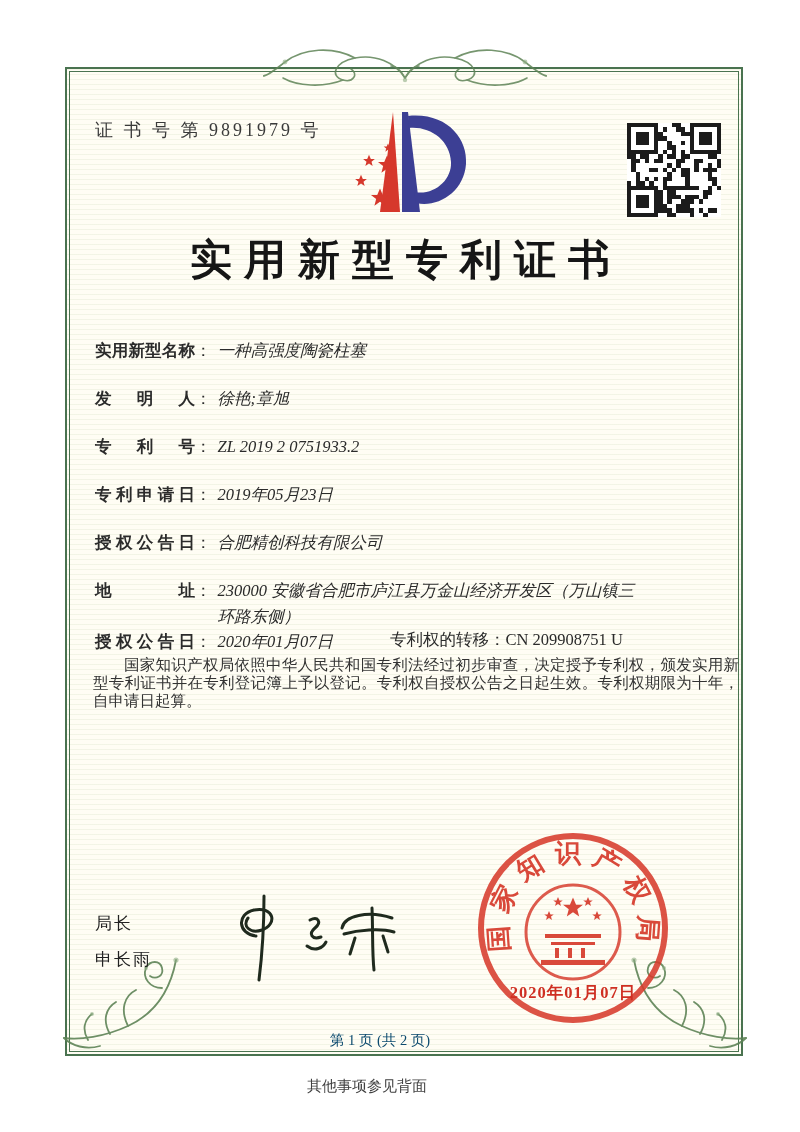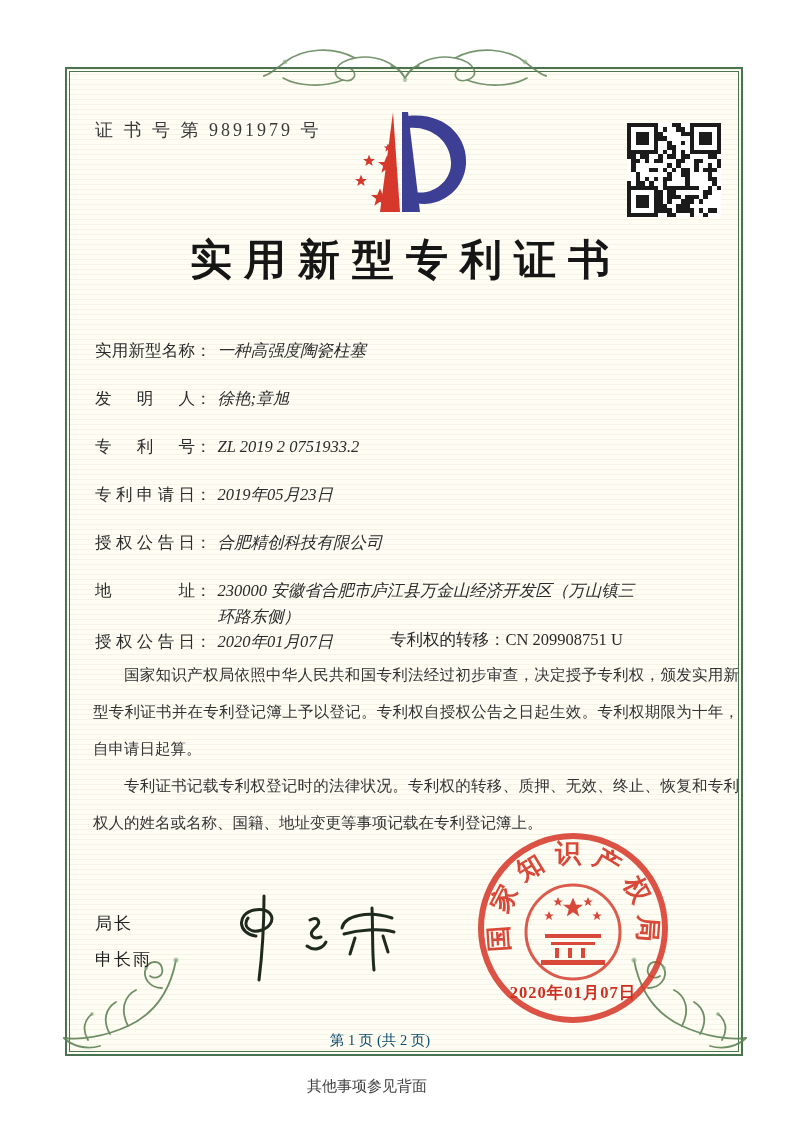--- a/index.html
+++ b/index.html
@@ -21,29 +21,29 @@
   }
   .frame-inner{position:absolute;inset:2px;border:1px solid #4a7350;}
   .cert-no{position:absolute;left:95px;top:118px;font-size:18px;letter-spacing:3px;color:#3a3a3a;}
   .logo{position:absolute;left:336px;top:108px;width:138px;height:110px;}
   .qr{position:absolute;left:627px;top:123px;width:94px;height:94px;}
   .title{
     position:absolute;left:0;right:0;top:232px;text-align:center;
     font-size:42px;font-weight:700;letter-spacing:12px;text-indent:12px;color:#161616;
   }
   .field{position:absolute;left:95px;font-size:16.5px;color:#2b2b2b;line-height:26px;white-space:nowrap;}
-  .flabel{display:inline-block;width:100px;text-align:justify;text-align-last:justify;vertical-align:top;}
+  .flabel{display:inline-block;width:100px;text-align:justify;text-align-last:justify;vertical-align:top;font-weight:bold;}
   .fcolon{vertical-align:top;}
   .fvalue{display:inline-block;vertical-align:top;margin-left:6px;white-space:normal;font-style:italic;}
   .fvalue.addr{width:425px;}
   .f1{top:338px}.f2{top:386px}.f3{top:434px}.f4{top:482px}.f5{top:530px}.f6{top:578px}
   .grant{top:629px}
   .grant2{position:absolute;left:390px;top:629px;font-size:16.5px;white-space:nowrap;}
   .body-text{position:absolute;left:93px;top:656px;width:646px;}
-  .body-text p{margin:0;font-size:15.5px;line-height:37px;text-indent:2em;text-align:justify;color:#333;}
+  .body-text p{margin:0;font-size:15.5px;line-height:18px;text-indent:2em;text-align:justify;color:#333;}
   .signer-title{position:absolute;left:95px;top:912px;font-size:17px;letter-spacing:2px;color:#222;}
   .signer-name{position:absolute;left:95px;top:948px;font-size:17px;letter-spacing:2px;color:#222;text-align:right;}
   .signature{position:absolute;left:222px;top:890px;width:190px;height:95px;}
   .seal{position:absolute;left:471px;top:826px;width:204px;height:204px;opacity:.92;}
   .seal-date{position:absolute;left:471px;top:982px;width:204px;text-align:center;
     font-size:16.5px;font-weight:700;color:#cf2f22;letter-spacing:1px;}
   .page-no{position:absolute;left:300px;top:1031px;width:160px;text-align:center;font-size:14.5px;color:#0c4a6e;}
   .back-note{position:absolute;left:282px;top:1077px;width:170px;text-align:center;font-size:15px;color:#3f3f3f;}
   .orn-top{position:absolute;left:263px;top:42px;width:284px;height:50px;}
   .orn-bl{position:absolute;left:58px;top:952px;width:125px;height:110px;}
@@ -376,21 +376,20 @@
 
 <div class="field grant">
   <span class="flabel">授权公告日</span><span class="fcolon">：</span><span class="fvalue">2020年01月07日</span>
 </div>
 <div class="grant2">
   <span>专利权的转移</span><span>：</span><span>CN 209908751 U</span>
 </div>
 
 <div class="body-text">
   <p>国家知识产权局依照中华人民共和国专利法经过初步审查，决定授予专利权，颁发实用新型专利证书并在专利登记簿上予以登记。专利权自授权公告之日起生效。专利权期限为十年，自申请日起算。</p>
-  <p>专利证书记载专利权登记时的法律状况。专利权的转移、质押、无效、终止、恢复和专利权人的姓名或名称、国籍、地址变更等事项记载在专利登记簿上。</p>
 </div>
 
 <div class="signer-title">局长</div>
 <div class="signer-name">申长雨</div>
 
 <svg class="signature" viewBox="0 0 190 95">
   <g stroke="#1f2a1e" fill="none" stroke-width="3" stroke-linecap="round" stroke-linejoin="round">
     <path d="M34,46 C16,44 14,24 32,20 C52,16 56,34 40,40 C28,44 20,36 26,28"></path>
     <path d="M42,6 C42,28 40,66 37,90"></path>
     <path d="M88,30 C96,26 100,32 93,38 C86,44 90,50 99,47"></path>

